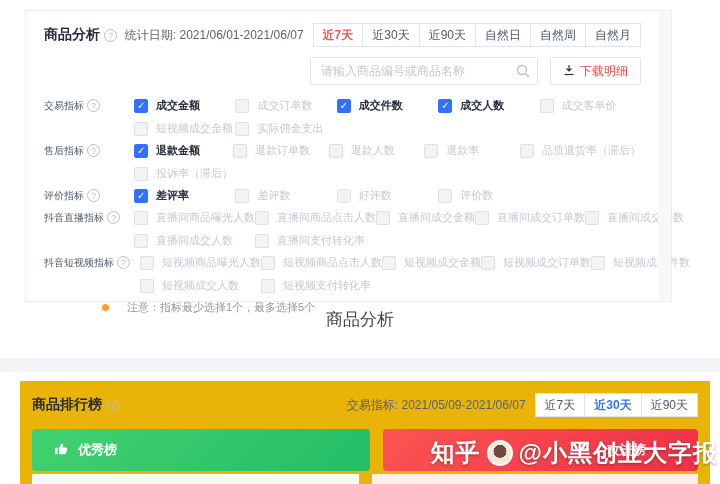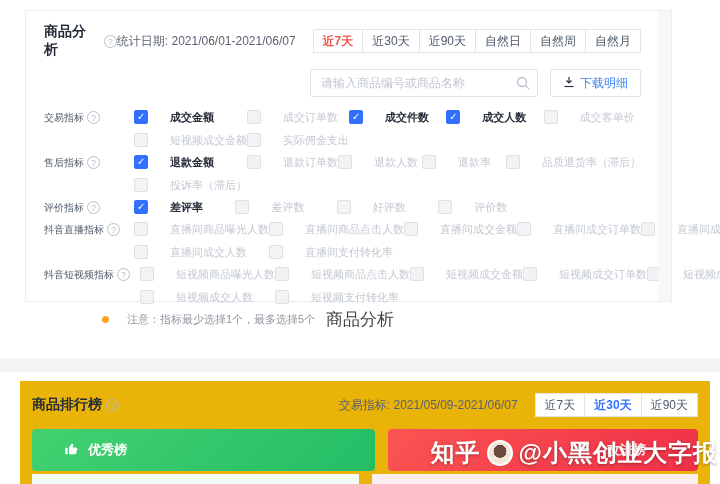--- a/index.html
+++ b/index.html
@@ -16,56 +16,56 @@
   }
   .card-head { display:flex; align-items:center; justify-content:space-between; }
   .panel-title { font-size:14px; font-weight:700; color:#252b37; }
   .title-wrap { display:flex; align-items:center; }
   .info-icon {
     display:inline-block; width:13px; height:13px; margin-left:4px;
     border:1px solid #b9bec8; border-radius:50%; color:#b9bec8;
     font-size:9px; line-height:12px; text-align:center; flex:none;
   }
   .info-icon::before { content:"?"; }
-  .head-right { display:flex; align-items:center; gap:18px; }
+  .head-right { display:flex; align-items:center; gap:10px; }
   .date-text { font-size:12px; color:#5a6270; white-space:nowrap; }
   .seg { display:flex; }
   .range-btn {
     font-size:12px; color:#4e5969; background:#fff; border:1px solid #e2e4e8;
     padding:5px 9px; margin-left:-1px; line-height:1; cursor:pointer; white-space:nowrap;
   }
   .range-btn.active { position:relative; z-index:1; font-weight:700; }
 
   .search-row { display:flex; justify-content:flex-end; align-items:center; gap:12px; margin-top:10px; }
   .search-box { position:relative; width:228px; }
   .search-box input {
     width:100%; height:28px; border:1px solid #e2e4e8; border-radius:2px;
     padding:0 28px 0 10px; font-size:12px; color:#333; outline:none;
     font-family:inherit;
   }
   .search-box input::placeholder { color:#c1c6cf; }
   .search-icon { position:absolute; right:8px; top:7px; pointer-events:none; }
   .dl-btn {
     display:flex; align-items:center; gap:5px; height:28px; padding:0 12px;
     background:#fff; border:1px solid #e2e4e8; border-radius:2px;
-    font-size:12px; color:#3b82f6; cursor:pointer; font-family:inherit; white-space:nowrap;
+    font-size:12px; color:#ef4444; cursor:pointer; font-family:inherit; white-space:nowrap;
   }
 
   .metrics { margin-top:13px; }
   .mgroup { display:flex; margin-bottom:7px; }
   .mg-label {
     flex:none; min-width:80px; margin-right:10px; padding-top:1px;
     font-size:10px; color:#4e5969; display:flex; align-items:flex-start; white-space:nowrap;
   }
   .mg-label .info-icon { margin-left:3px; }
   .mg-grid {
     flex:1; display:grid; grid-template-columns:repeat(5,1fr);
     row-gap:8px; align-items:center;
   }
-  .mitem { display:flex; align-items:flex-start; gap:22px; height:15px; cursor:pointer; }
+  .mitem { display:flex; align-items:flex-end; gap:8px; height:15px; cursor:pointer; }
   .cb {
     position:relative; flex:none; width:14px; height:14px; border-radius:2px;
     background:#f2f3f5; border:1px solid #dee0e4;
   }
   .mitem.on .cb { background:var(--blue); border-color:var(--blue); }
   .mitem.on .cb::after {
     content:"\2713"; position:absolute; left:2px; top:0;
     color:#fff; font-size:10px; line-height:12px; font-weight:700;
   }
   .mtext { font-size:11px; color:#c3c8d1; white-space:nowrap; }
@@ -89,21 +89,21 @@
     position:absolute; left:20px; top:381px; width:690px; height:112px;
     background:#eab308; padding:12px 12px 0;
   }
   .tabs { display:flex; gap:13px; margin-top:12px; }
   .tab {
     flex:1; height:42px; border:none; border-radius:4px; position:relative;
     cursor:pointer; color:#fff; font-family:inherit;
   }
   .tab.green {
     background:linear-gradient(135deg, var(--green-from), var(--green-to));
-    display:flex; align-items:center; gap:8px; padding-left:32px;
+    display:flex; align-items:center; gap:8px; padding-left:22px;
     font-size:13px; font-weight:700;
   }
   .tab.red { background:linear-gradient(135deg, var(--red-from), var(--red-to)); }
   .tab-red-label {
     position:absolute; top:12px; right:52px; display:flex; align-items:center; gap:16px;
     font-size:13px; font-weight:700; color:#fff;
   }
   .understrips { display:flex; gap:13px; margin-top:3px; }
   .us { flex:1; height:17px; }
   .us-green { background:#f1fbf5; }

